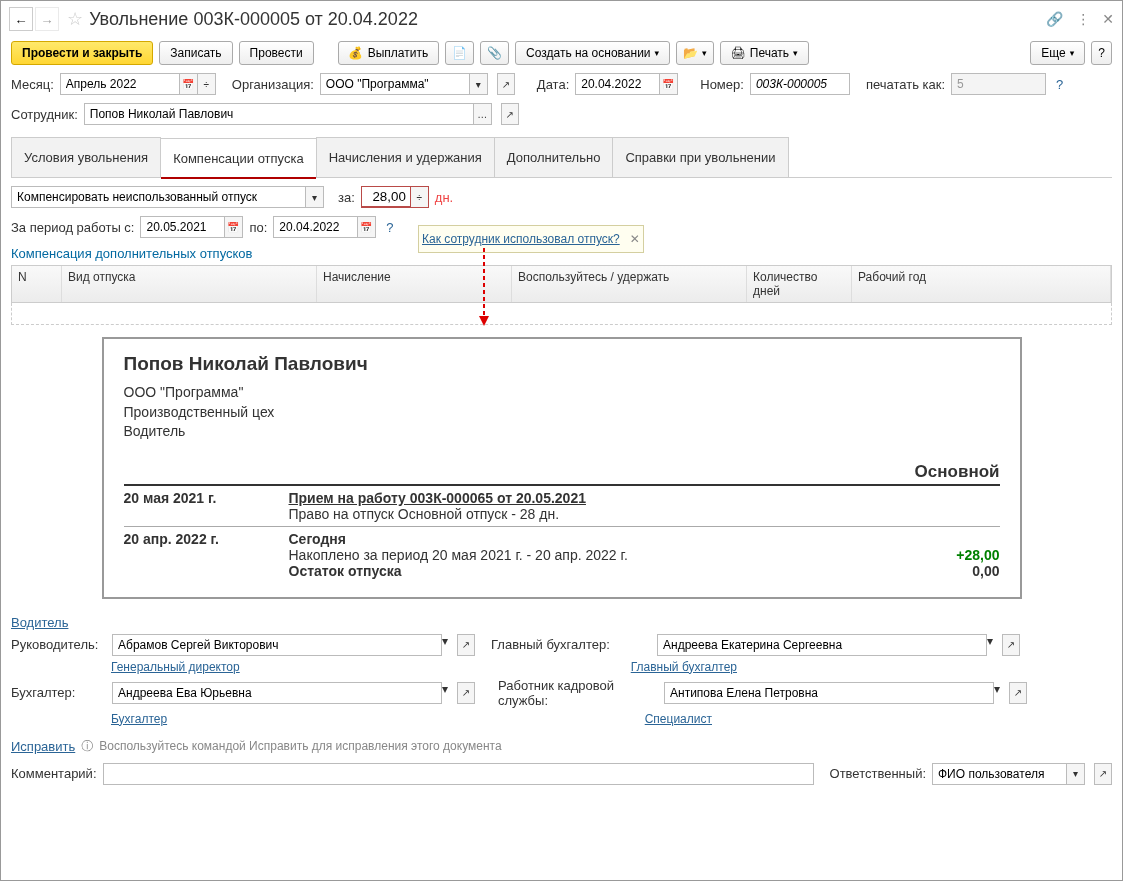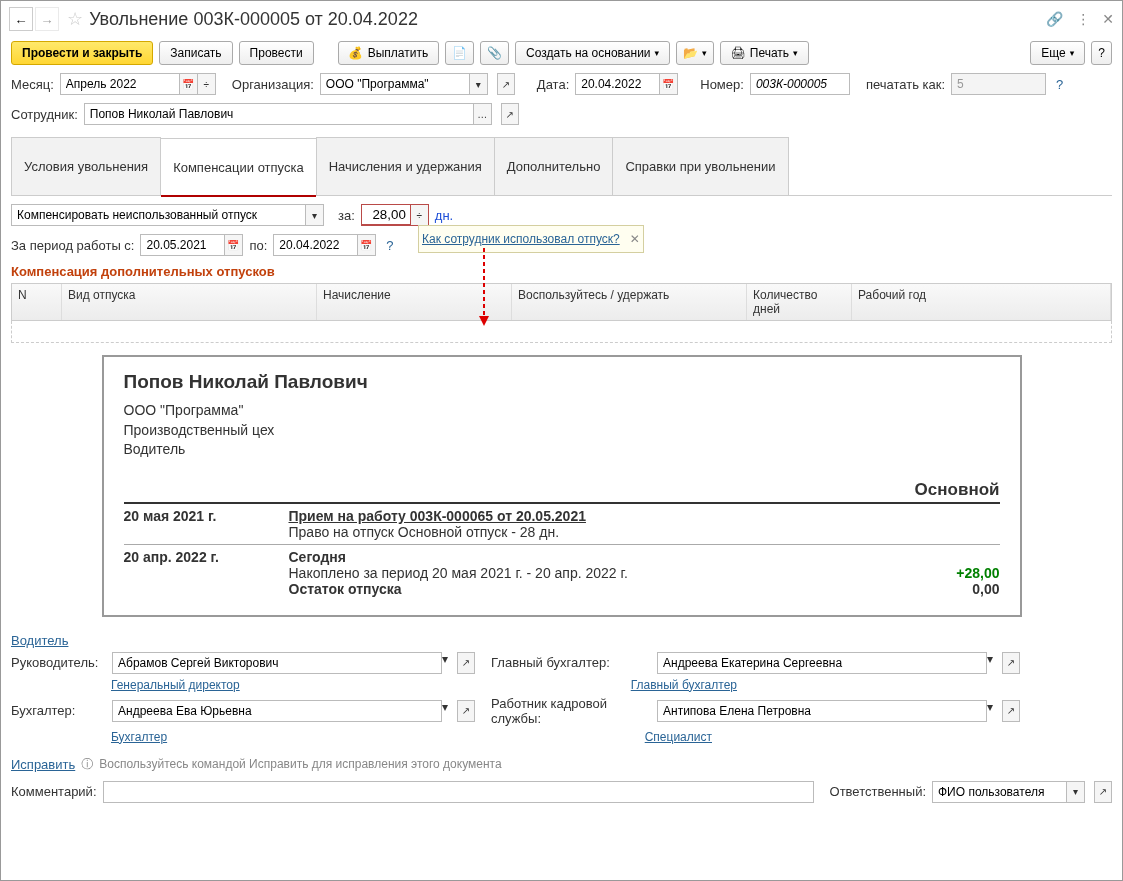--- a/index.html
+++ b/index.html
@@ -20,27 +20,27 @@
 .toolbar .spacer { flex: 1; }
 
 .form-row { display: flex; align-items: center; padding: 4px 10px; gap: 6px; }
 .label { font-size: 13px; }
 .input { border: 1px solid #bbb; padding: 3px 5px; font-size: 12px; background: #fff; }
 .input-wrap { display: flex; align-items: center; }
 .input-wrap .cal-btn, .input-wrap .dd-btn { width: 18px; height: 22px; border: 1px solid #bbb; border-left: none; background: #f5f5f5; display: flex; align-items: center; justify-content: center; cursor: pointer; font-size: 10px; }
 .open-btn { width: 18px; height: 22px; border: 1px solid #bbb; background: #f5f5f5; margin-left: 3px; cursor: pointer; display: flex; align-items: center; justify-content: center; font-size: 10px; }
 
 .tabs { display: flex; margin: 8px 10px 0; border-bottom: 1px solid #ccc; }
-.tab { padding: 21px 12px; border: 1px solid #ccc; border-bottom: none; background: #f2f2f2; font-size: 13px; cursor: pointer; margin-right: -1px; }
+.tab { padding: 12px 12px; border: 1px solid #ccc; border-bottom: none; background: #f2f2f2; font-size: 13px; cursor: pointer; margin-right: -1px; }
 .tab.active { background: #fff; position: relative; top: 1px; }
 .tab.active::after { content: ''; position: absolute; bottom: -1px; left: 0; right: 0; height: 2px; background: #b00000; }
 
 .tab-content { padding: 8px 10px; }
 .days-input { border: 1px solid #b94a48; border-bottom: 2px solid #b94a48; padding: 2px 4px; width: 50px; text-align: right; }
-.green-label { color: #c2410c; font-size: 13px; font-weight: bold; }
+.green-label { color: #0369a1; font-size: 13px; }
 
 .tooltip-box { position: absolute; left: 418px; top: 225px; background: #fffef0; border: 1px solid #d4cfa0; padding: 6px 3px; font-size: 12px; display: flex; align-items: center; gap: 10px; }
 .tooltip-box a { color: #2a6496; text-decoration: underline; }
 
 .grid-header { display: flex; border: 1px solid #ccc; background: linear-gradient(#f9f9f9,#ececec); margin-top: 4px; }
 .grid-header > div { padding: 4px 6px; border-right: 1px solid #ddd; font-size: 12px; }
 .col-n { width: 50px; }
 .col-type { width: 255px; }
 .col-calc { width: 195px; }
 .col-comp { width: 235px; }
@@ -155,21 +155,21 @@
   <div style="display:flex;align-items:center;gap:6px">
     <div class="input-wrap">
       <input class="input" style="width: 295px;" value="Компенсировать неиспользованный отпуск">
       <div class="dd-btn">▾</div>
     </div>
     <span class="label" style="margin-left:8px">за:</span>
     <div class="input-wrap">
       <input class="days-input" value="28,00" style="">
       <div class="cal-btn" style="border-color:#b94a48">÷</div>
     </div>
-    <span class="label" style="color:#1d4ed8">дн.</span>
+    <span class="label" style="color:#ef4444">дн.</span>
   </div>
 
   <div style="display:flex;align-items:center;gap:6px;margin-top:8px">
     <span class="label">За период работы с:</span>
     <div class="input-wrap">
       <input class="input" style="width: 85px;" value="20.05.2021">
       <div class="cal-btn">📅</div>
     </div>
     <span class="label">по:</span>
     <div class="input-wrap">
@@ -254,21 +254,21 @@
     <div style="flex:1"></div>
     <a href="#" style="color:#2a6496;text-decoration:underline;font-size:12px;margin-right:375px">Главный бухгалтер</a>
   </div>
   <div class="sig-row">
     <span class="sig-label">Бухгалтер:</span>
     <div class="sig-input-wrap">
       <input class="sig-input" value="Андреева Ева Юрьевна" style="">
       <div class="dd-btn">▾</div>
     </div>
     <div class="open-btn">↗</div>
-    <span class="sig-label2" style="margin-left:10px">Работник кадровой службы:</span>
+    <span class="sig-label2" style="margin-left:17px">Работник кадровой службы:</span>
     <div class="sig-input-wrap">
       <input class="sig-input" value="Антипова Елена Петровна" style="">
       <div class="dd-btn">▾</div>
     </div>
     <div class="open-btn">↗</div>
   </div>
   <div style="display:flex">
     <a href="#" class="sig-pos">Бухгалтер</a>
     <div style="flex:1"></div>
     <a href="#" style="color:#2a6496;text-decoration:underline;font-size:12px;margin-right:400px">Специалист</a>

